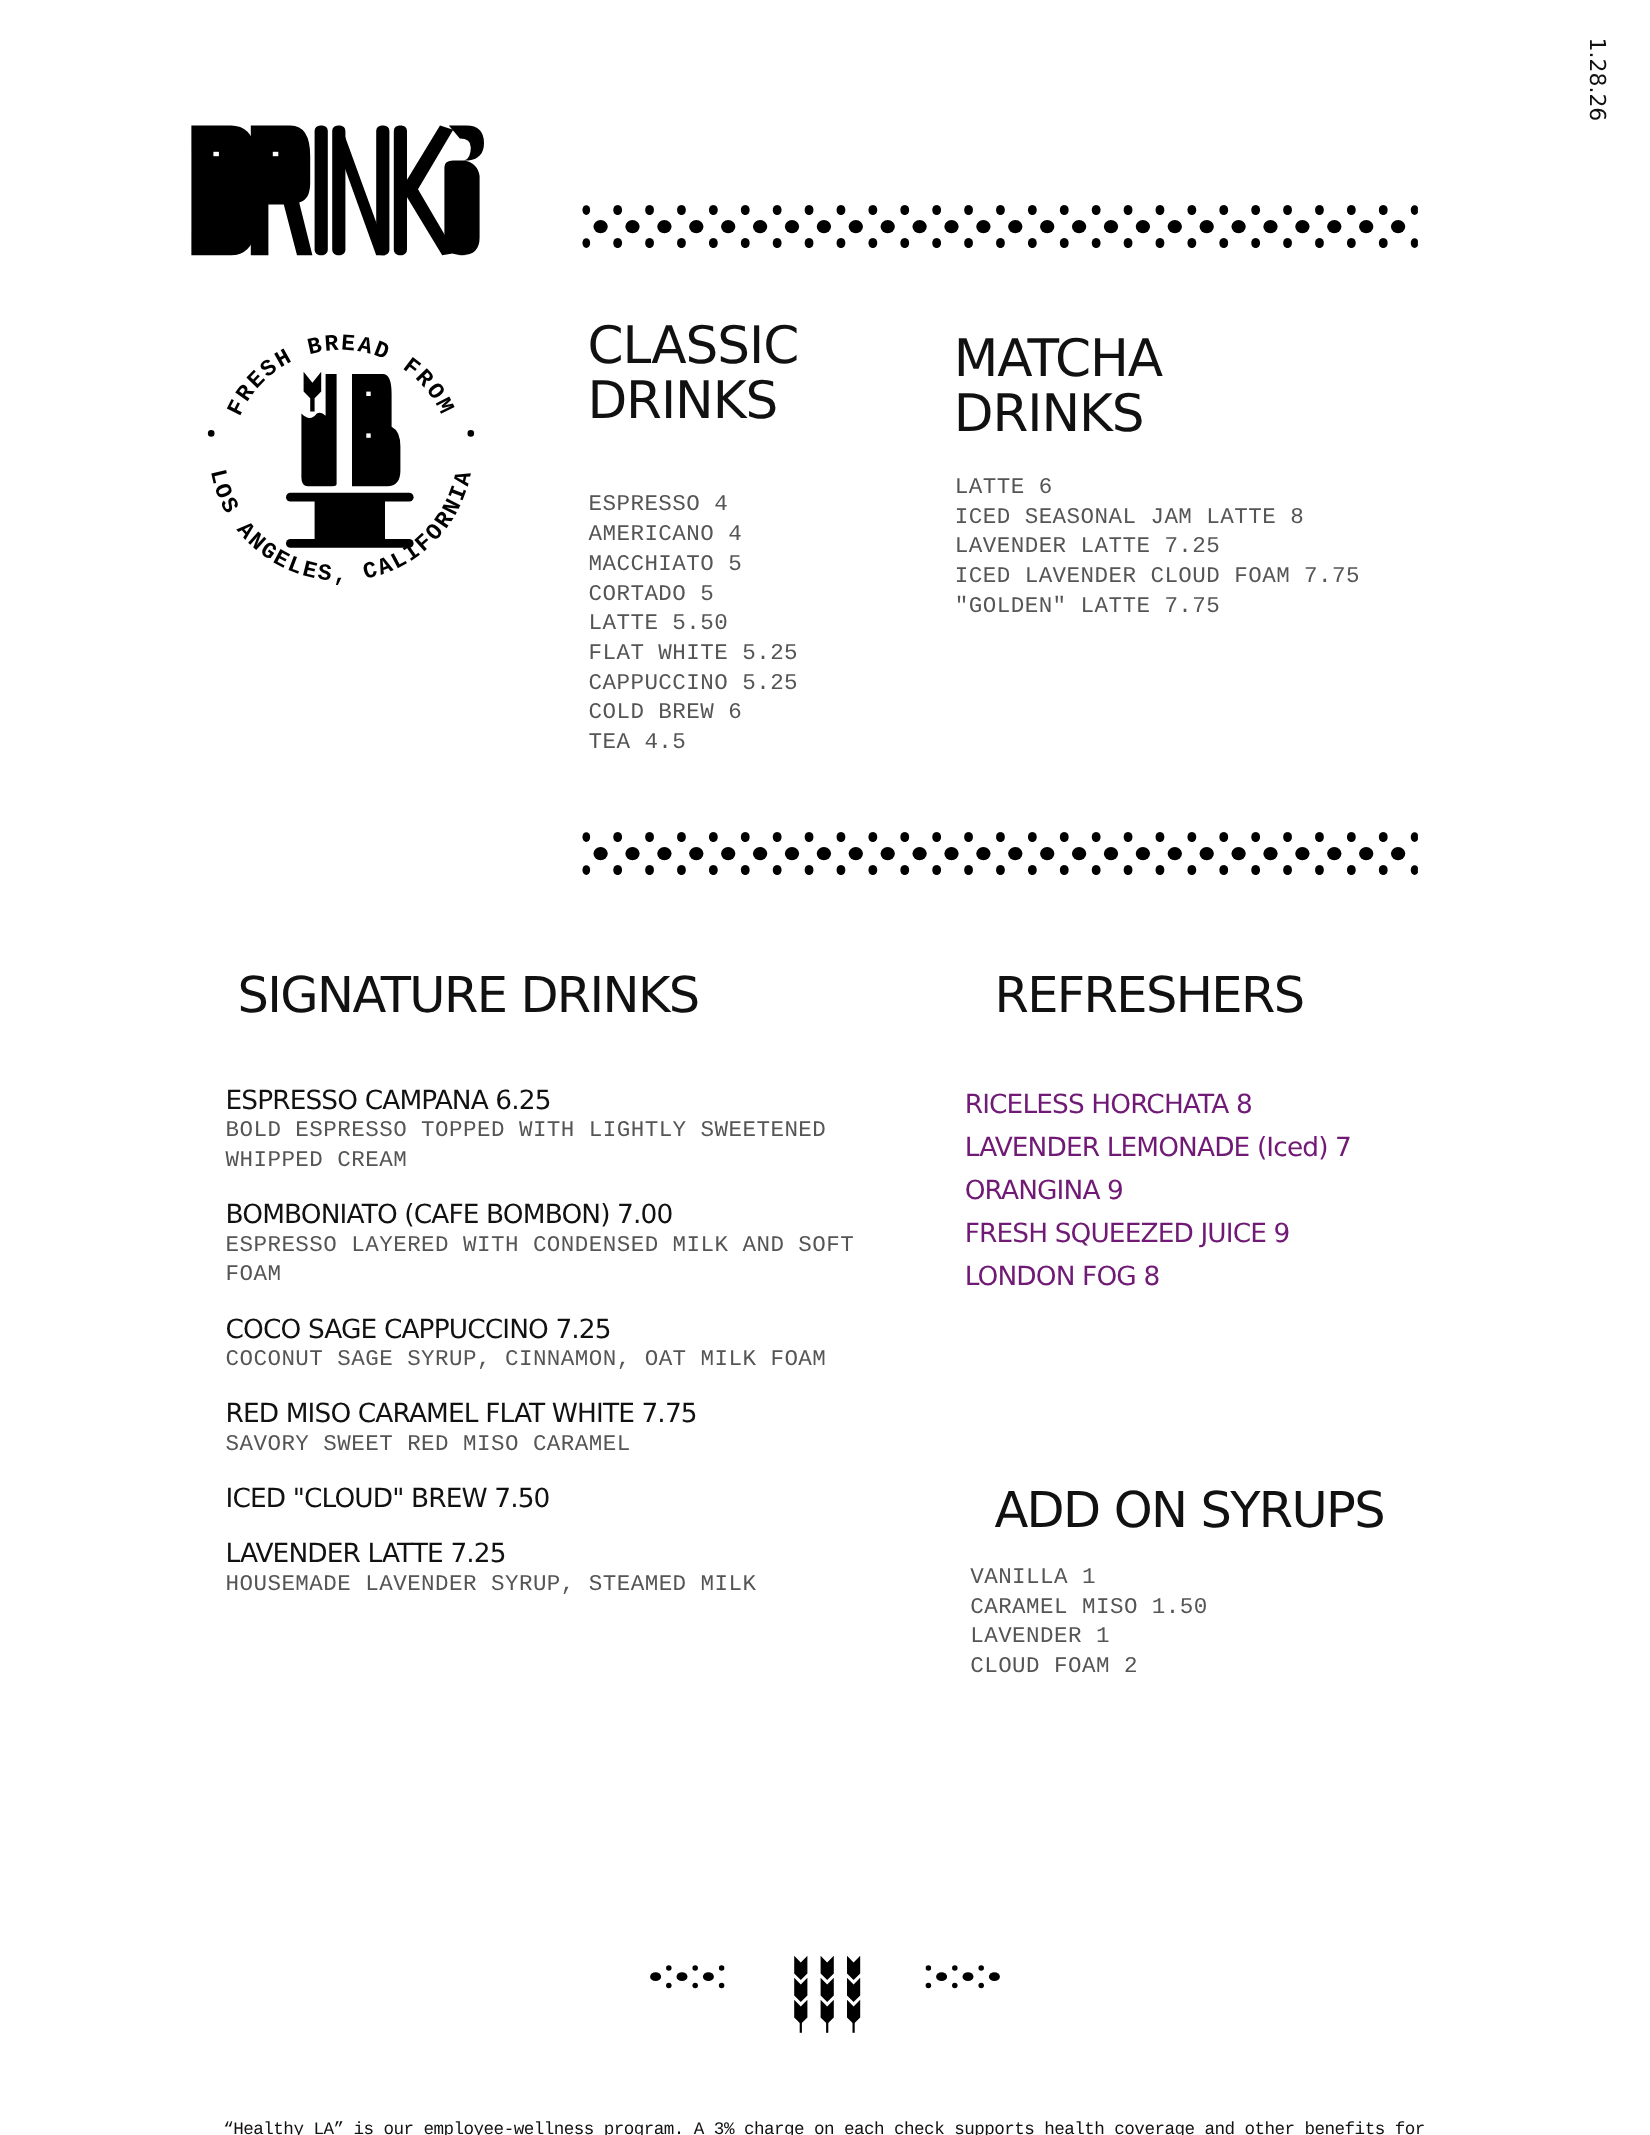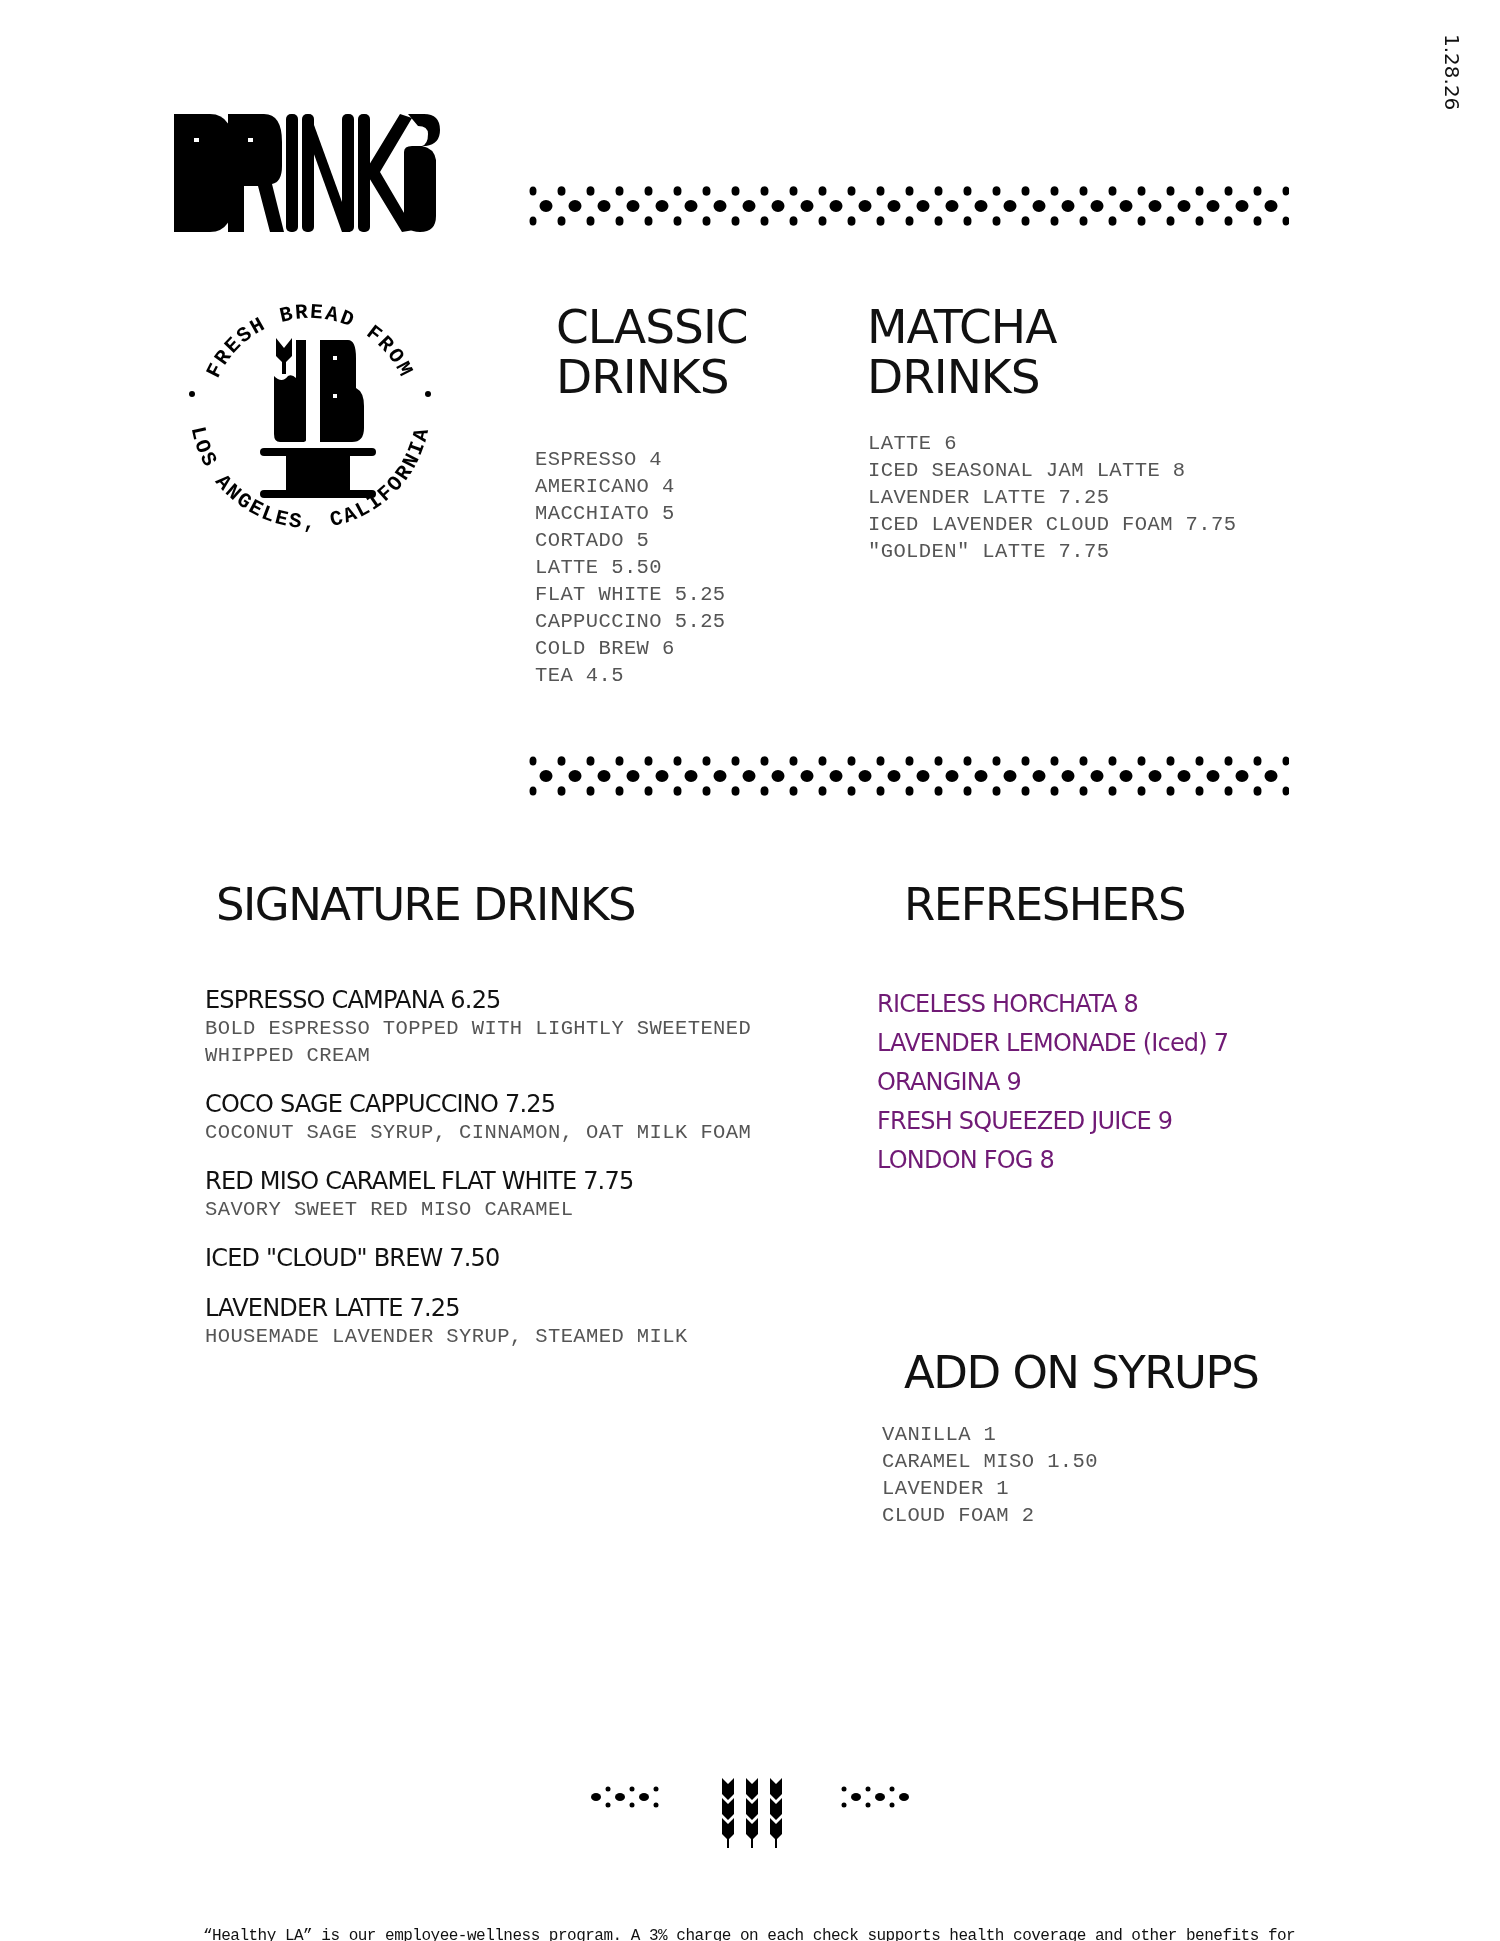--- a/index.html
+++ b/index.html
@@ -243,21 +243,21 @@
       <use href="#dotrow" x="551"></use>
       <use href="#dotrow" x="580"></use>
     <use href="#dotrow" x="609"></use>
       <use href="#dotrow" x="638"></use>
       <use href="#dotrow" x="667"></use>
       <use href="#dotrow" x="696"></use>
     <use href="#dotrow" x="725"></use>
   </g>
 </svg>
 
-<h2 class="heading top" style="left:534px; top:302px;margin-left:22px;">
+<h2 class="heading top" style="left:534px; top:290px;">
   <span>CLASSIC</span><br>
   <span>DRINKS</span>
 </h2>
 <ul class="mono-list" style="left:535px; top:430px;margin-top:16px;">
   <li>ESPRESSO 4</li>
   <li>AMERICANO 4</li>
   <li>MACCHIATO 5</li>
   <li>CORTADO 5</li>
   <li>LATTE 5.50</li>
   <li>FLAT WHITE 5.25</li>
@@ -309,20 +309,24 @@
   </g>
 </svg>
 
 <h2 class="heading big" style="left:192px; top:882px;">SIGNATURE DRINKS</h2>
 <ul class="sig-list">
   <li class="sig-item">
     <div class="sig-name">ESPRESSO CAMPANA  6.25</div>
     <div class="sig-desc">BOLD ESPRESSO TOPPED WITH LIGHTLY SWEETENED WHIPPED CREAM</div>
   </li>
   <li class="sig-item">
+    <div class="sig-name">BOMBONIATO (CAFE BOMBON) 7.00</div>
+    <div class="sig-desc">ESPRESSO LAYERED WITH CONDENSED MILK AND SOFT FOAM</div>
+  </li>
+  <li class="sig-item">
     <div class="sig-name">COCO SAGE CAPPUCCINO  7.25</div>
     <div class="sig-desc">COCONUT SAGE SYRUP, CINNAMON, OAT MILK FOAM</div>
   </li>
   <li class="sig-item">
     <div class="sig-name">RED MISO CARAMEL FLAT WHITE  7.75</div>
     <div class="sig-desc">SAVORY SWEET RED MISO CARAMEL</div>
   </li>
   <li class="sig-item">
     <div class="sig-name">ICED "CLOUD" BREW  7.50</div>
   </li>

